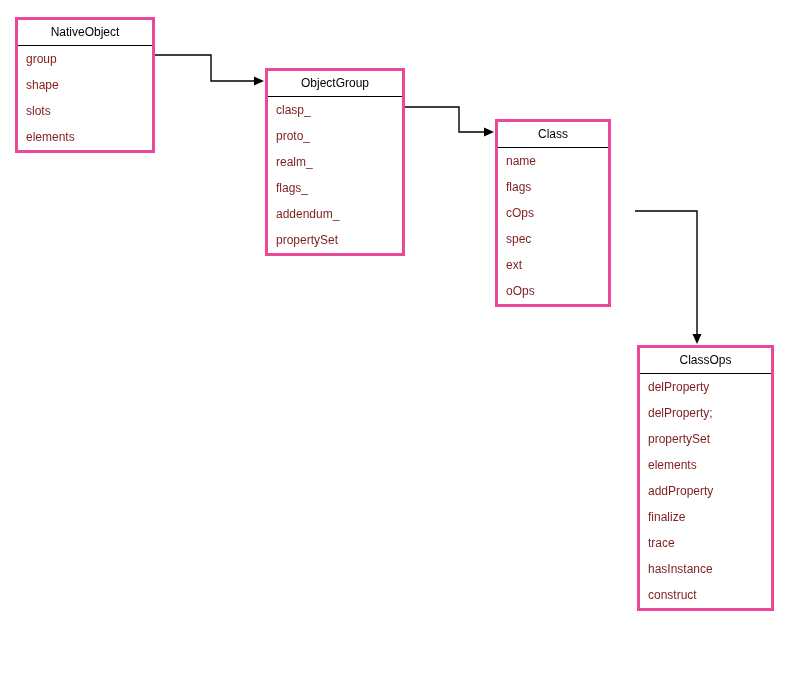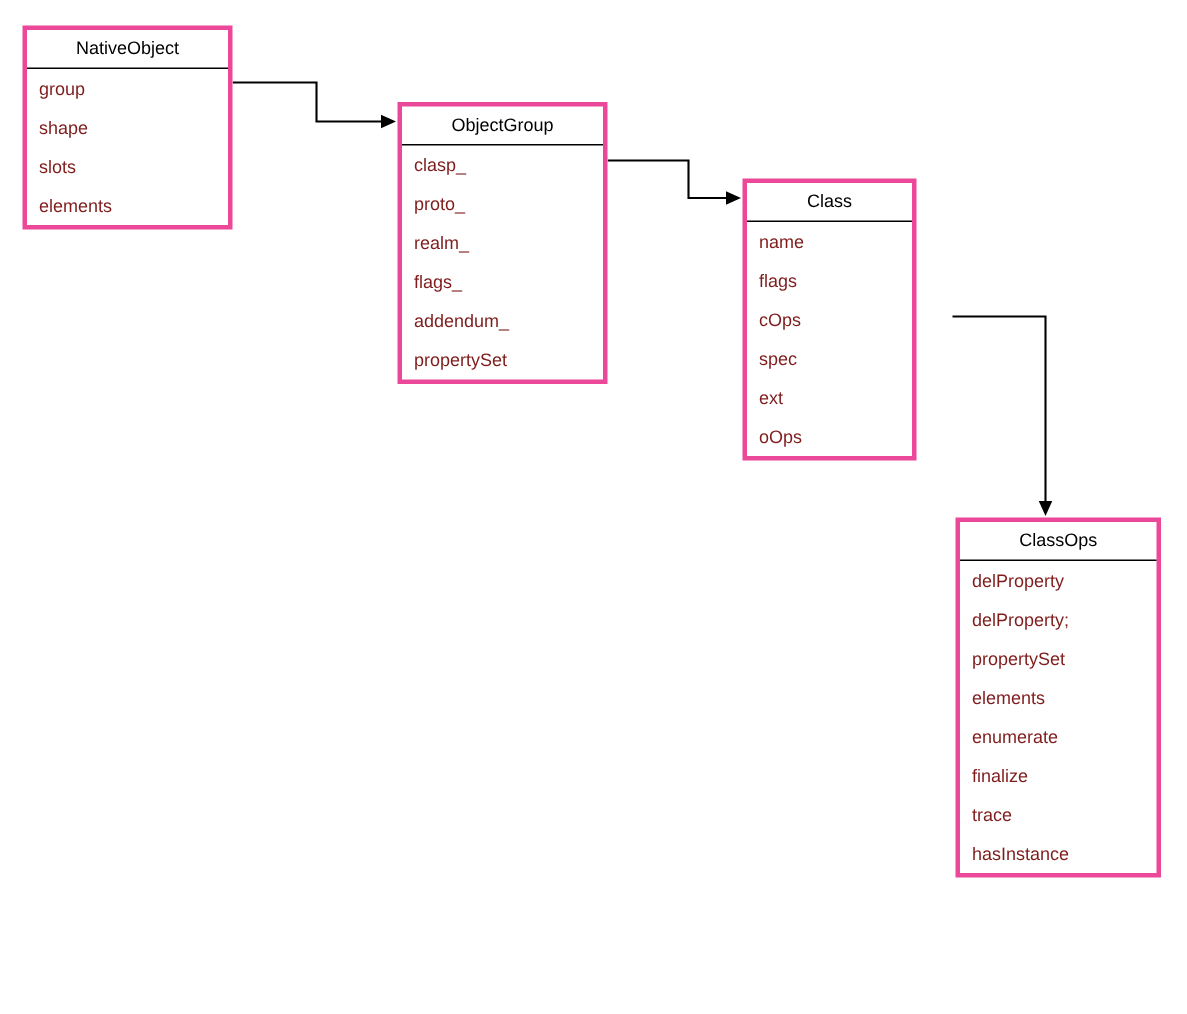--- a/index.html
+++ b/index.html
@@ -119,20 +119,21 @@
     </div>
   </div>
 
   <div class="uml-box" style="left:637px; top:345px; width:137px;">
     <div class="uml-header">ClassOps</div>
     <div class="uml-rows">
       <div class="uml-row">delProperty</div>
       <div class="uml-row">delProperty;</div>
       <div class="uml-row">propertySet</div>
       <div class="uml-row">elements</div>
-      <div class="uml-row">enumerate</div>
+      <div class="uml-row">addProperty</div>
       <div class="uml-row">finalize</div>
       <div class="uml-row">trace</div>
       <div class="uml-row">hasInstance</div>
+      <div class="uml-row">construct</div>
     </div>
   </div>
 
 </div>
 
 </body></html>

